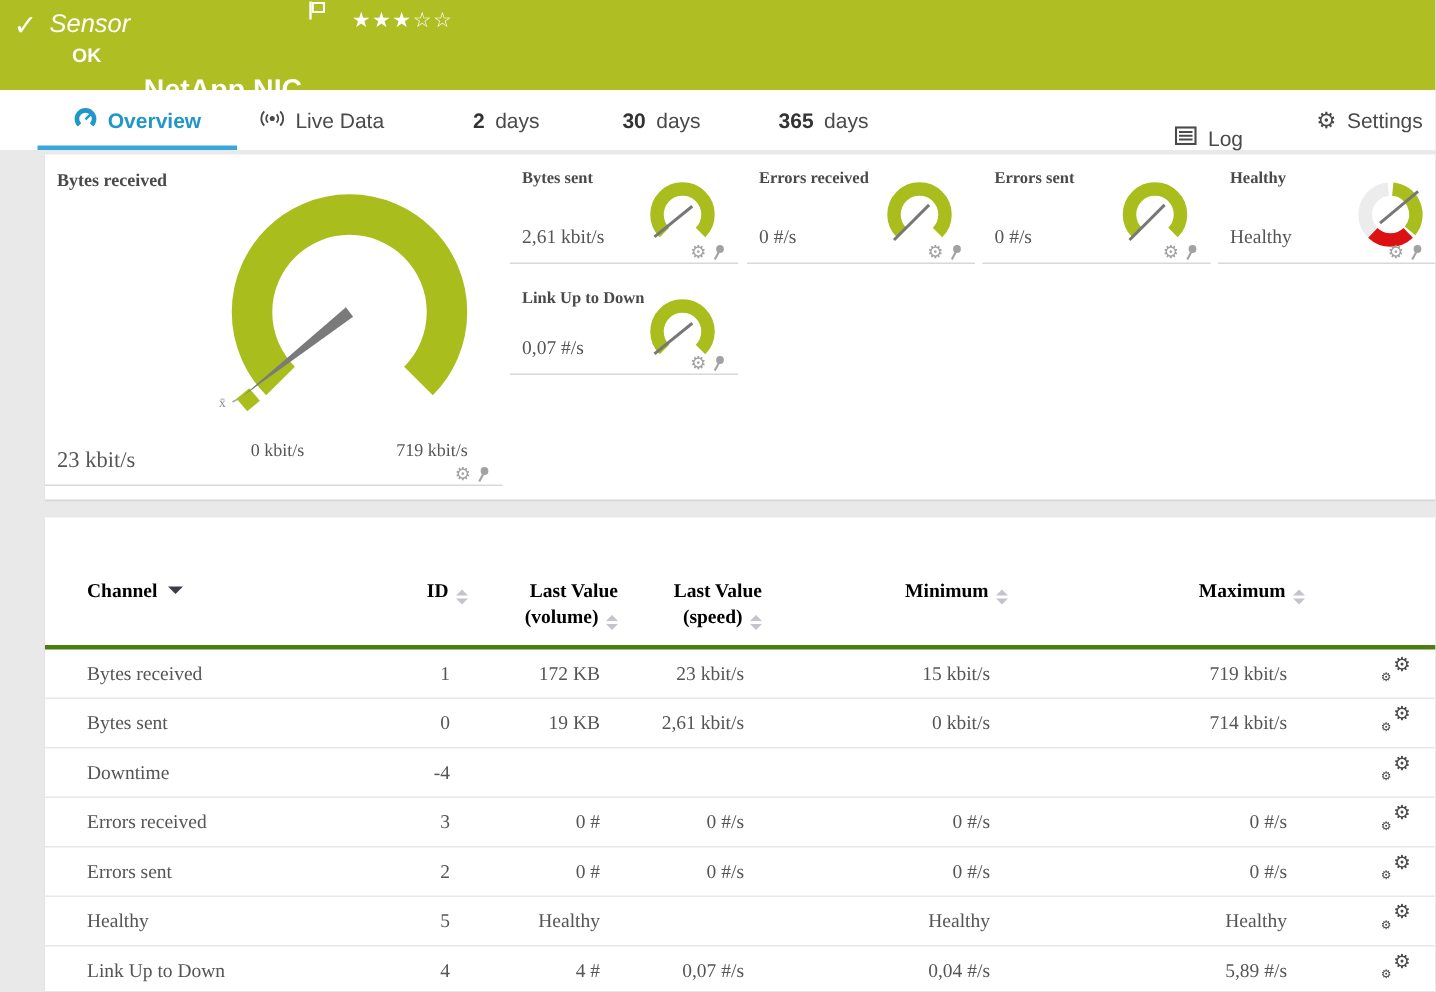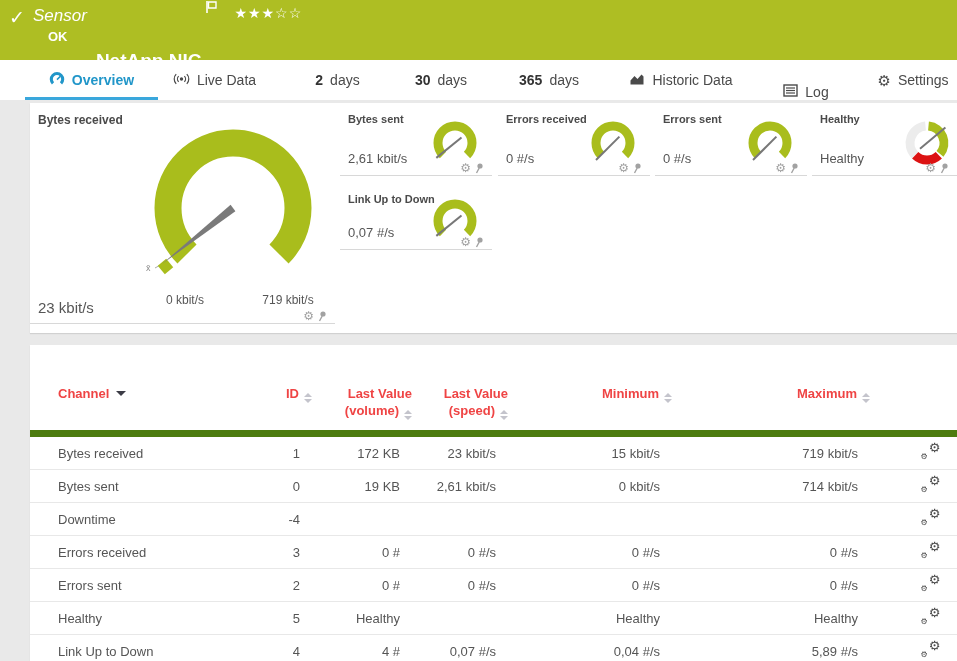--- a/index.html
+++ b/index.html
@@ -31,21 +31,21 @@
   .tab-2d{left:305px;width:65px;}
   .tab-30d{left:405px;width:72px;}
   .tab-365d{left:510px;width:78px;}
   .tab-historic{left:622px;width:118px;}
   .tab-log{left:778px;width:56px;margin-top:12px;}
   .tab-settings{left:872px;width:82px;}
   .tab .gearglyph{font-size:15px;line-height:1;}
   .active-underline{position:absolute;left:25px;top:37px;width:133px;height:3px;background:#3aa7dc;}
 
   
-  .panel{position:absolute;background:#fff;box-shadow:0 1px 1px rgba(0,0,0,0.10);}
+  .panel{position:absolute;background:#fff;box-shadow:0 1px 1px rgba(0,0,0,0.10);font-family:Liberation Serif, serif;}
   .panel-gauges{left:30px;top:103px;width:927px;height:230px;}
   .panel-table{left:30px;top:345px;width:927px;height:316px;}
 
   
   .gcell{position:absolute;border-bottom:1px solid #d8d8d8;}
   .gcell .glabel{position:absolute;left:8px;top:10px;font-size:11px;font-weight:bold;color:#4a4a4a;}
   .gcell .gvalue{position:absolute;left:8px;bottom:9px;font-size:13px;color:#565656;}
   .mini-icons{position:absolute;right:8px;bottom:1px;display:flex;align-items:center;gap:3px;color:#a2a2a2;}
   .mini-icons .gearglyph{font-size:12px;line-height:1;cursor:pointer;}
   .mini-icons svg{cursor:pointer;}
@@ -64,22 +64,22 @@
   .cell-link{left:310px;top:80px;width:152px;height:66px;}
   .smallsvg{position:absolute;left:88px;top:14px;}
 
   
   table.channels{border-collapse:collapse;table-layout:fixed;width:927px;margin-top:36px;
                  font-size:13px;color:#555;}
   table.channels col.c1{width:200px;} table.channels col.c2{width:82px;}
   table.channels col.c3{width:100px;} table.channels col.c4{width:96px;}
   table.channels col.c5{width:164px;} table.channels col.c6{width:198px;}
   table.channels col.c7{width:87px;}
-  table.channels th{font-size:13px;font-weight:bold;color:#ef4444;text-align:right;
-                    vertical-align:top;padding:4px 0 10px 0;border-bottom:7px solid #4d7c0f;cursor:pointer;line-height:17px;}
+  table.channels th{font-size:13px;font-weight:bold;color:#000000;text-align:right;
+                    vertical-align:top;padding:4px 0 10px 0;border-bottom:3px solid #4d7c0f;cursor:pointer;line-height:17px;}
   table.channels th.ch{text-align:left;padding-left:28px;}
   table.channels td{height:32px;text-align:right;padding:0 12px 0 0;border-bottom:1px solid #e8e8e8;}
   table.channels td.ch{text-align:left;padding-left:28px;color:#555;}
   table.channels td.act{text-align:center;padding:0 0 0 34px;}
   .sort{display:inline-flex;flex-direction:column;gap:2px;margin-left:5px;vertical-align:1px;}
   .sort i{display:block;width:0;height:0;border-left:4px solid transparent;border-right:4px solid transparent;}
   .sort .u{border-bottom:4px solid #c4c4cc;}
   .sort .d{border-top:4px solid #c4c4cc;}
   .caret-down{display:inline-block;width:0;height:0;margin-left:7px;vertical-align:2px;
               border-left:5px solid transparent;border-right:5px solid transparent;border-top:5px solid #3c3c46;}
@@ -135,28 +135,20 @@
       <span>days</span>
     </div>
     <div class="tab tab-30d">
       <span class="num">30</span>
       <span>days</span>
     </div>
     <div class="tab tab-365d">
       <span class="num">365</span>
       <span>days</span>
     </div>
-    <div class="tab tab-historic">
-      <span>
-        <svg width="16" height="14" viewBox="0 0 16 14">
-          <path d="M1.5 12.5 L1.5 8.5 L5.5 4 L8.5 7 L12.5 2.5 L14.5 4.5 L14.5 12.5 Z" fill="#4a4a4a"></path>
-        </svg>
-      </span>
-      <span>Historic Data</span>
-    </div>
     <div class="tab tab-log">
       <span>
         <svg width="15" height="13" viewBox="0 0 15 13">
           <rect x="1" y="1" width="13" height="11" fill="none" stroke="#4a4a4a" stroke-width="1.4"></rect>
           <line x1="3" y1="4" x2="12" y2="4" stroke="#4a4a4a" stroke-width="1.2"></line>
           <line x1="3" y1="6.5" x2="12" y2="6.5" stroke="#4a4a4a" stroke-width="1.2"></line>
           <line x1="3" y1="9" x2="12" y2="9" stroke="#4a4a4a" stroke-width="1.2"></line>
         </svg>
       </span>
       <span>Log</span>

